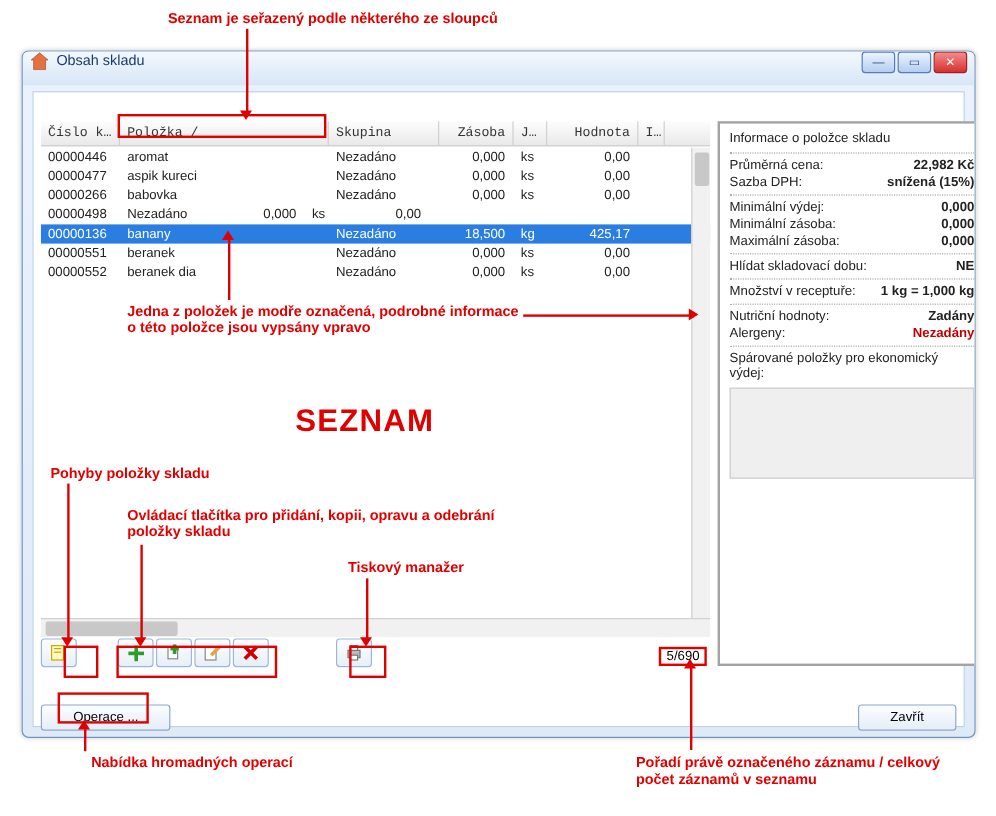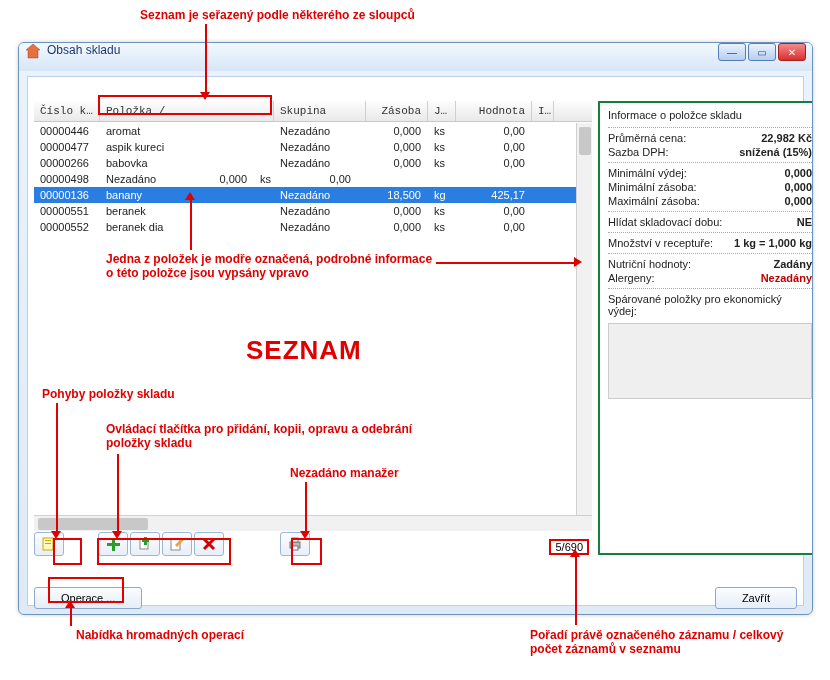--- a/index.html
+++ b/index.html
@@ -129,21 +129,21 @@
     position:absolute;
     left:0; top:22px; right:0; bottom:16px;
     overflow:hidden;
   }
 
   .side-panel {
     position:absolute;
     left:570px; top:24px;
     width:224px;
     height:454px;
-    border:2px solid #15803d;
+    border:2px solid #a3a3a3;
     padding:6px 8px;
     background:#fff;
     font-size:11px;
     color:#222;
   }
   .side-panel .hr { border-bottom:1px dotted #aaa; margin:4px 0; }
   .side-row { display:flex; margin:2px 0; }
   .side-label { flex:1; }
   .side-val { font-weight:bold; }
   .side-val.red { color:#c00000; }
@@ -434,21 +434,21 @@
 <div class="annotation" style="left:246px; top:335px; font-size:26px; letter-spacing:1px;">SEZNAM</div>
 
 <div class="annotation" style="left:42px; top:387px;">Pohyby položky skladu</div>
 <div class="ann-line" style="left:56px; top:403px; width:2px; height:130px;"></div>
 <div class="arrow-head down" style="left:51px; top:531px;"></div>
 
 <div class="annotation" style="left:106px; top:422px; width:320px;">Ovládací tlačítka pro přidání, kopii, opravu a odebrání položky skladu</div>
 <div class="ann-line" style="left:117px; top:454px; width:2px; height:80px;"></div>
 <div class="arrow-head down" style="left:112px; top:531px;"></div>
 
-<div class="annotation" style="left:290px; top:466px;">Nezadáno manažer</div>
+<div class="annotation" style="left:290px; top:466px;">Tiskový manažer</div>
 <div class="ann-line" style="left:305px; top:482px; width:2px; height:52px;"></div>
 <div class="arrow-head down" style="left:300px; top:531px;"></div>
 
 <div class="annotation" style="left:66px; top:628px;margin-left:10px;">Nabídka hromadných operací</div>
 <div class="ann-line" style="left:70px; top:606px; width:2px; height:20px;"></div>
 <div class="arrow-head up" style="left:65px; top:600px;"></div>
 
 <div class="annotation" style="left:530px; top:628px; width:260px;">Pořadí právě označeného záznamu / celkový počet záznamů v seznamu</div>
 <div class="ann-line" style="left:575px; top:555px; width:2px; height:70px;"></div>
 <div class="arrow-head up" style="left:570px; top:549px;"></div>

